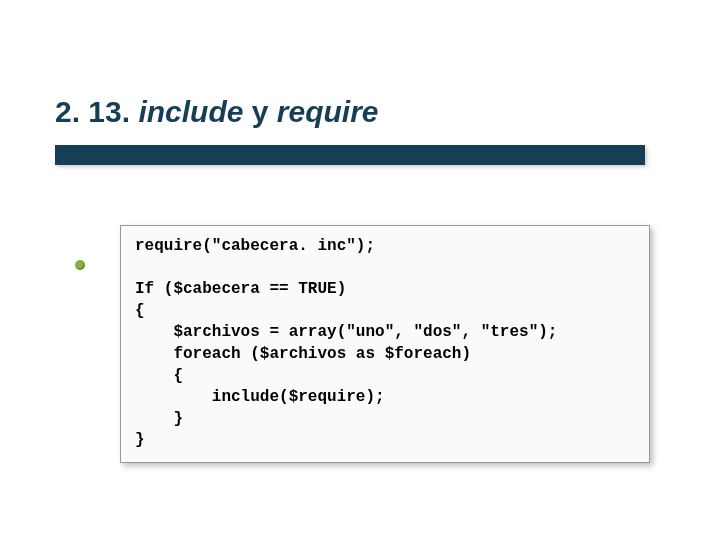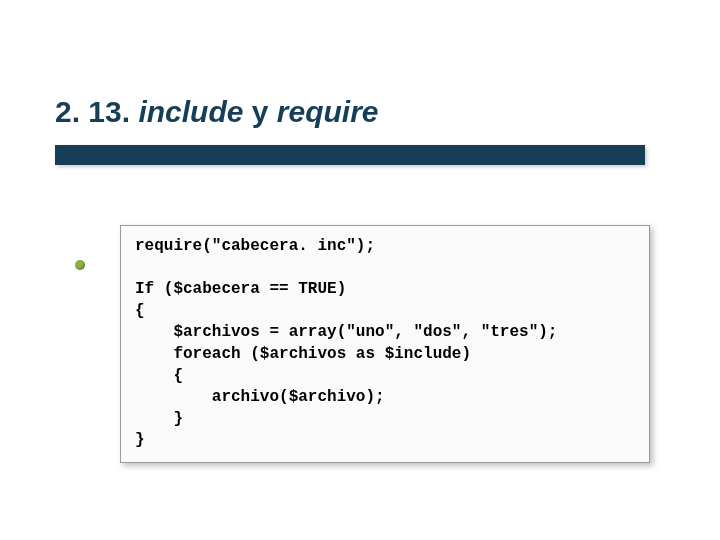--- a/index.html
+++ b/index.html
@@ -95,20 +95,20 @@
   <div class="title-underline"></div>
 
   <div class="bullet-dot"></div>
 
   <div class="code-box">
     <pre><span>require("cabecera. inc");</span>
 <span></span>
 <span>If ($cabecera == TRUE)</span>
 <span>{</span>
 <span>    $archivos = array("uno", "dos", "tres");</span>
-<span>    foreach ($archivos as $include)</span>
+<span>    foreach ($archivos as $foreach)</span>
 <span>    {</span>
-<span>        archivo($archivo);</span>
+<span>        include($require);</span>
 <span>    }</span>
 <span>}</span></pre>
   </div>
 
 </div>
 
 </body></html>

